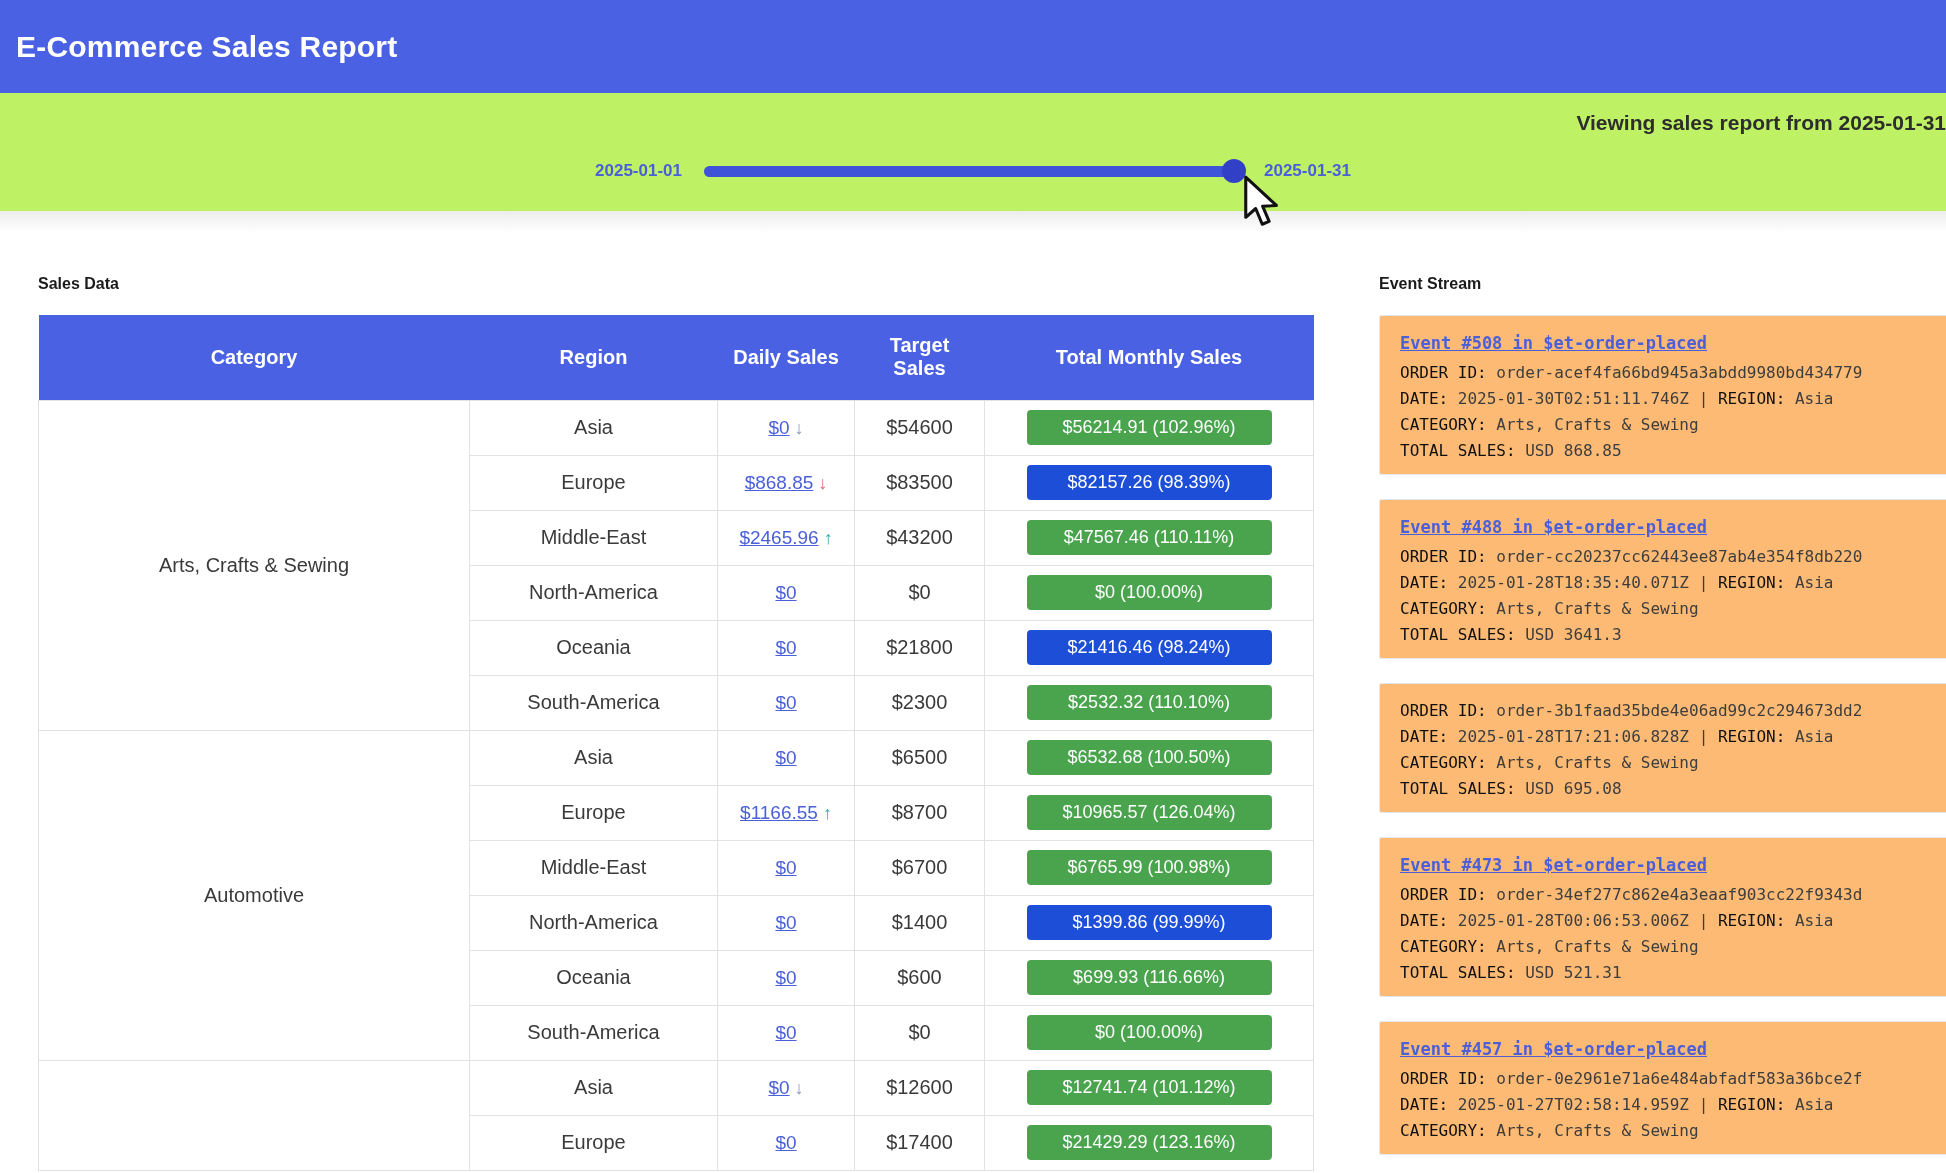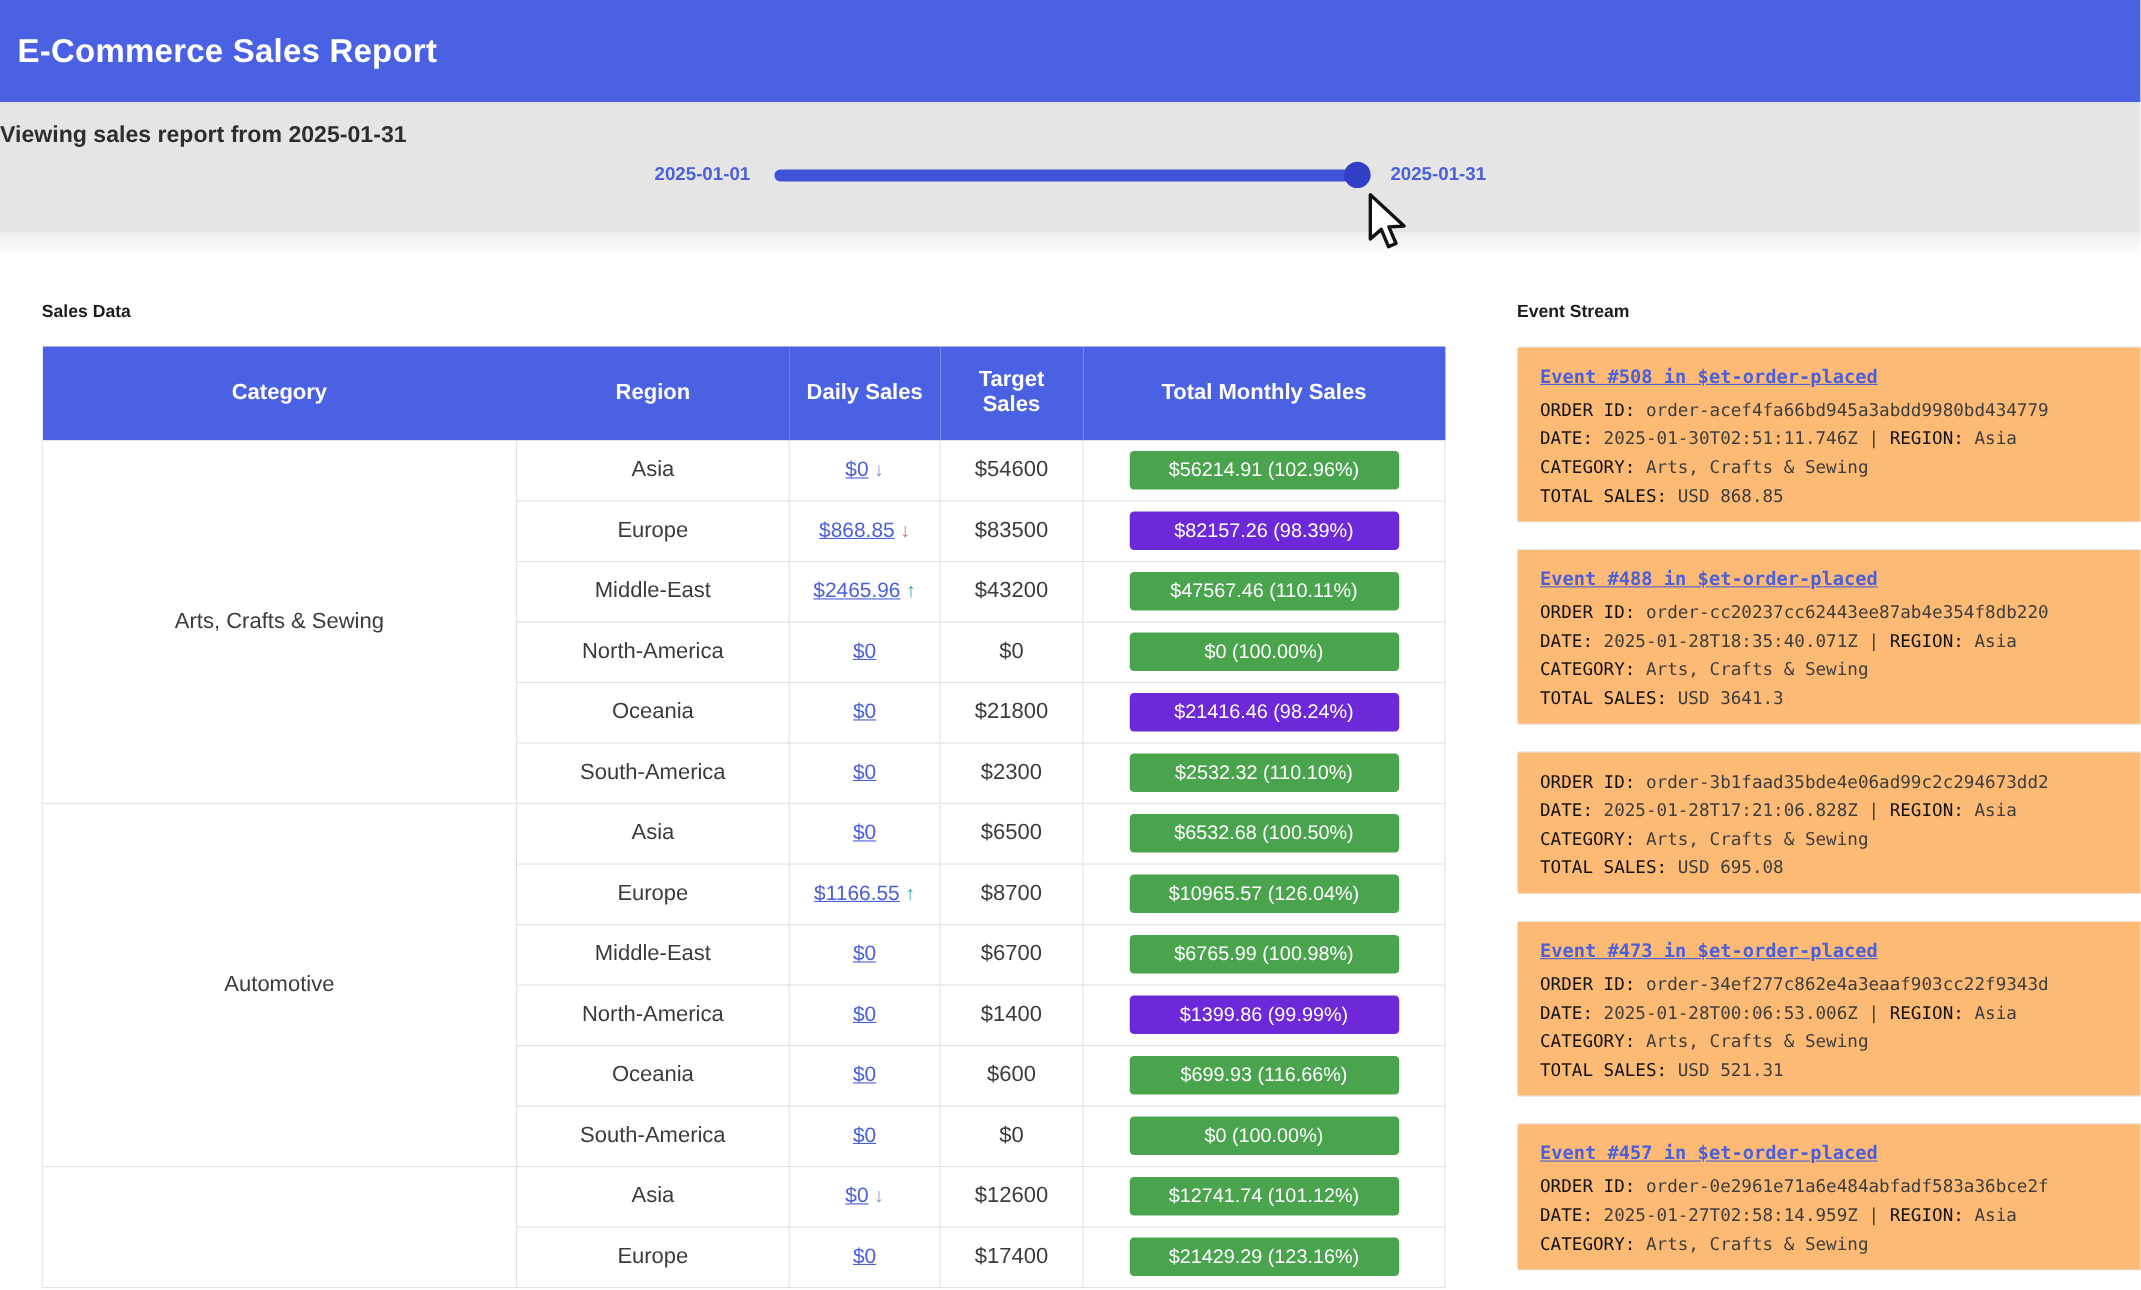--- a/index.html
+++ b/index.html
@@ -4,23 +4,23 @@
 <style>
   * { margin:0; padding:0; box-sizing:border-box; }
   html,body { width:1946px; height:1173px; overflow:hidden; background:#fff;
               font-family:"Liberation Sans", sans-serif; }
 
   
   .app-header { height:93px; background:#4a61e4; display:flex; align-items:center; padding-left:16px; }
   .app-header h1 { color:#fff; font-size:30px; font-weight:bold; letter-spacing:.2px; }
 
   
-  .slider-section { height:118px; background:#e5e5e5; text-align:left; padding-top:18px; }
+  .slider-section { height:118px; background:#bef264; text-align:right; padding-top:18px; }
   .slider-caption { font-size:21px; font-weight:bold; color:#2d2d2d; }
-  .slider-row { margin-top:14px; display:flex; align-items:center; justify-content:center; gap:22px; }
+  .slider-row { margin-top:26px; display:flex; align-items:center; justify-content:center; gap:22px; }
   .slider-date { color:#4a5fd8; font-weight:bold; font-size:17px; }
   .slider-track { position:relative; width:538px; height:11px; background:#3e53d8; border-radius:6px; cursor:pointer; }
   .slider-thumb { position:absolute; right:-4px; top:50%; transform:translateY(-50%);
                   width:24px; height:24px; border-radius:50%; background:#3240c8; }
 
   .section-divider { height:22px; background:linear-gradient(#ededed,#ffffff); }
 
   
   .main { display:flex; padding:0 0 0 38px; }
   .sales-col { width:1275px; flex:none; }
@@ -33,21 +33,21 @@
   table.sales thead th { background:#4a61e4; color:#fff; font-size:20px; font-weight:bold;
                          height:85px; vertical-align:middle; padding:0 14px; }
   table.sales td { border:1px solid #e2e2e2; text-align:center; vertical-align:middle;
                    height:55px; font-size:20px; color:#3a3a3a; background:#fff; }
   td.cat-cell { color:#4a443c; }
   a.daily-link { color:#4a5fd8; font-size:19px; text-decoration:underline; }
   .arrow { margin-left:5px; font-size:18px; text-decoration:none; display:inline-block; }
   .arrow.red{ color:#dd6a6a; } .arrow.teal{ color:#2ba8a2; } .arrow.gray{ color:#8c97bb; }
   .badge { display:inline-block; min-width:245px; padding:7px 12px; border-radius:4px;
            color:#fff; font-size:18px; }
-  .badge.green{ background:#4aa44e; } .badge.red{ background:#6d28d9; }
+  .badge.green{ background:#4aa44e; } .badge.red{ background:#1d4ed8; }
   td.hl { background:#d9e6fa; }
 
   
   .events-col { margin-left:66px; width:522px; flex:none; }
   .event-list { margin-top:22px; }
   .event-card { background:#fdba74; border:1px solid #e9e9e9; border-radius:2px;
                 padding:14px 20px 10px 20px; margin-bottom:24px; width:610px;
                 font-family:"DejaVu Sans Mono","Liberation Mono",monospace;
                 font-size:16px; line-height:26px; color:#3d3d3d; }
   a.event-title { display:block; color:#4a5fd8; font-weight:bold; font-size:17px;

